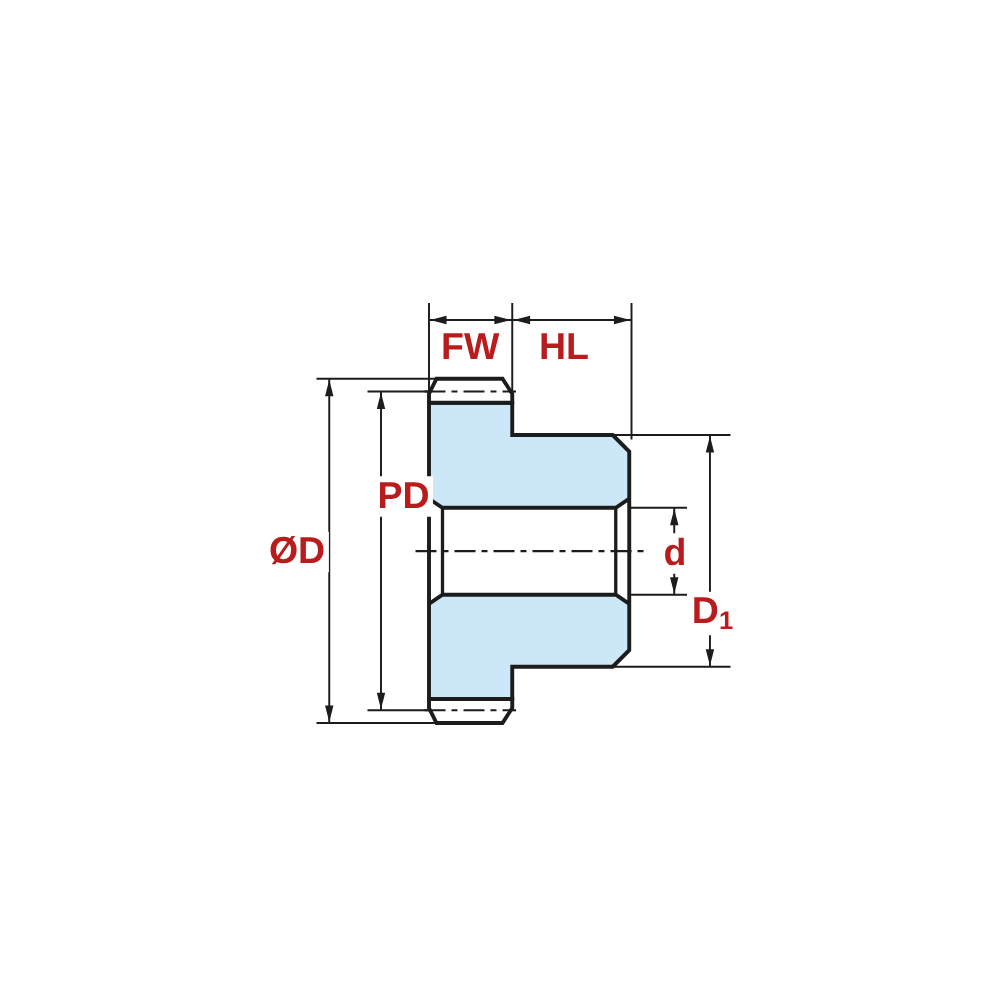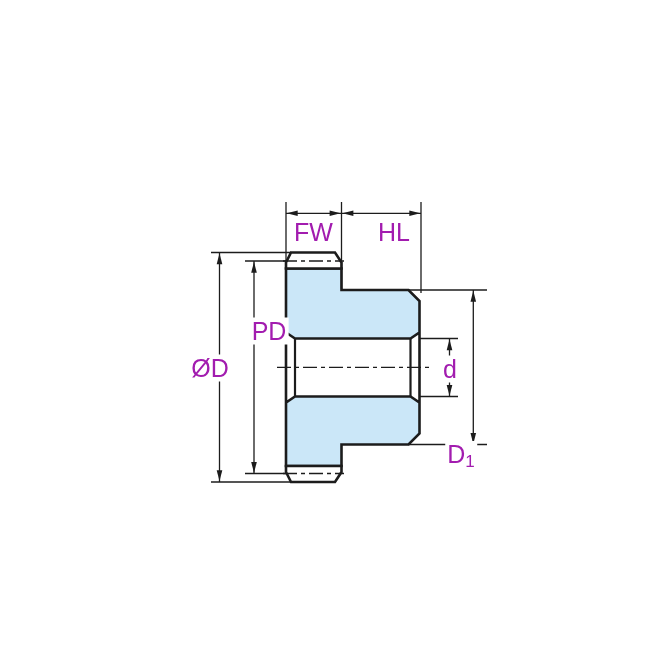--- a/index.html
+++ b/index.html
@@ -29,25 +29,26 @@
   .edge-med    { stroke: var(--line-color); stroke-width: 2.2px; fill: none; }
   .dim-line    { stroke: var(--line-color); stroke-width: 1.3px; fill: none; }
   .dashdot     { stroke: var(--line-color); stroke-width: 1.4px; fill: none; stroke-dasharray: 14 4 4 4; }
   .arrow       { fill: var(--line-color); stroke: none; }
   
   .dim-label {
     position: absolute;
     transform: translate(-50%, -50%);
     font-size: 25px;
     line-height: 1;
-    color: #a21caf;
+    color: #b91c1c;
     background: var(--bg-color);
     padding: 1px 2px;
     white-space: nowrap;
     user-select: none;
+    font-weight: bold;
   }
   .dim-label .subscript {
     font-size: 17px;
     vertical-align: -4px;
   }
 </style>
 </head>
 <body>
 
 <div class="canvas">
@@ -97,25 +98,25 @@
 
     <line class="dim-line" x1="408.5" y1="290" x2="487" y2="290"></line>
     <line class="dim-line" x1="408.5" y1="444.5" x2="487" y2="444.5"></line>
     <line class="dim-line" x1="473.3" y1="290" x2="473.3" y2="444.5"></line>
     <polygon class="arrow" points="473.3,290.7 470.5,301.7 476.1,301.7"></polygon>
     <polygon class="arrow" points="473.3,443.9 470.5,432.9 476.1,432.9"></polygon>
   </svg>
 
   <div class="dim-label" style="left:313.5px; top:232px;">FW</div>
 
-  <div class="dim-label" style="left:394px; top:232px;">HL</div>
+  <div class="dim-label" style="left:376px; top:232px;">HL</div>
 
   <div class="dim-label" style="left:269px; top:331px;">PD</div>
 
-  <div class="dim-label" style="left:210px; top:367.5px;">ØD</div>
+  <div class="dim-label" style="left:198px; top:367.5px;">ØD</div>
 
   <div class="dim-label" style="left:450px; top:369px;">d</div>
 
-  <div class="dim-label" style="left:461px; top:408.5px;margin-top:47px;">
+  <div class="dim-label" style="left:475px; top:408.5px;">
     <span>D</span><span class="subscript">1</span>
   </div>
 
 </div>
 
 </body></html>

